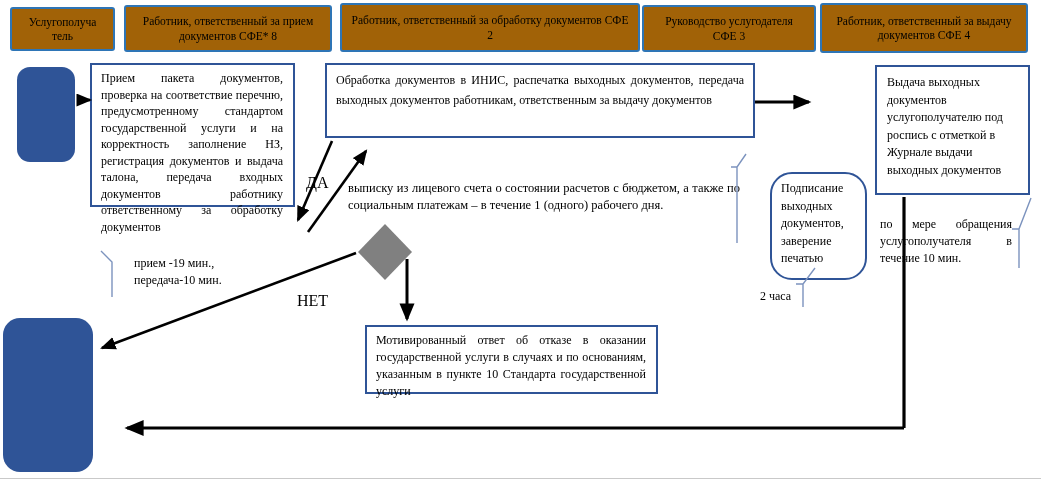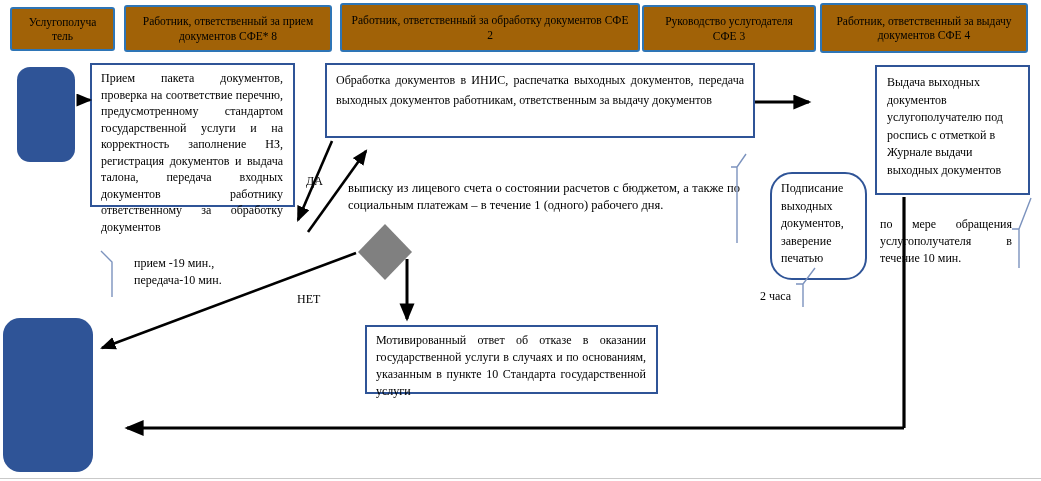--- a/index.html
+++ b/index.html
@@ -18,21 +18,21 @@
     border:2px solid #2F5497;font-size:12px;line-height:16.5px;
     padding:5px 10px 4px 9px;text-align:justify;
   }
   .note{
     position:absolute;box-sizing:border-box;font-size:12px;line-height:17px;
   }
   .just{text-align:justify;}
   .shape{
     position:absolute;background:#2F5497;border-radius:13px;
   }
-  .lbl{position:absolute;font-size:12px;}
+  .lbl{position:absolute;font-size:16px;}
   svg.overlay{position:absolute;left:0;top:0;pointer-events:none;z-index:8;}
   .bottom-line{position:absolute;left:0;right:0;bottom:2px;height:1px;background:#c9c9c9;}
 </style>
 </head>
 <body>
 
 <div class="canvas">
 
   <div class="lane" style="left:10px;top:7px;width:105px;height:44px;">Услугополуча тель</div>
   <div class="lane" style="left:124px;top:5px;width:208px;height:47px;">Работник, ответственный за прием документов СФЕ* 8</div>

